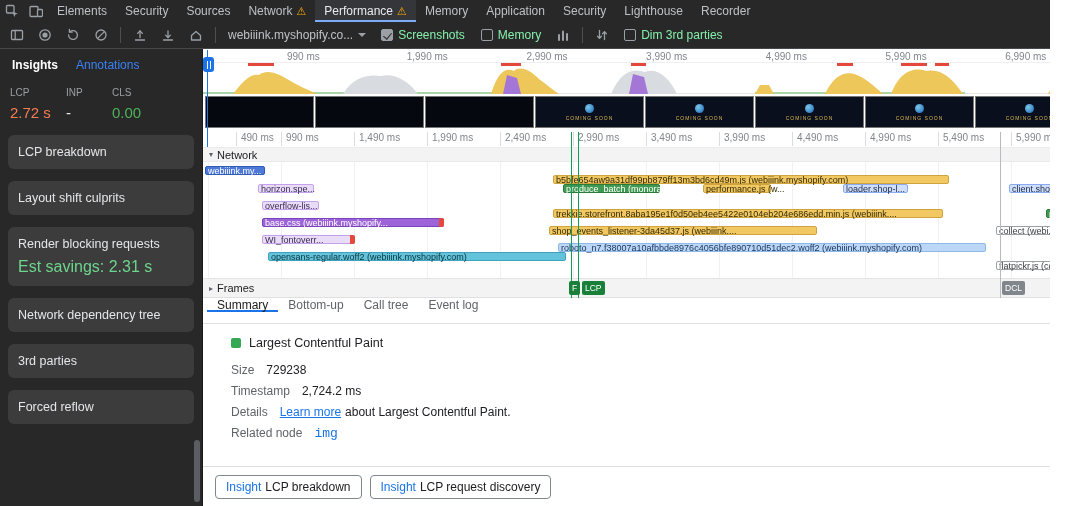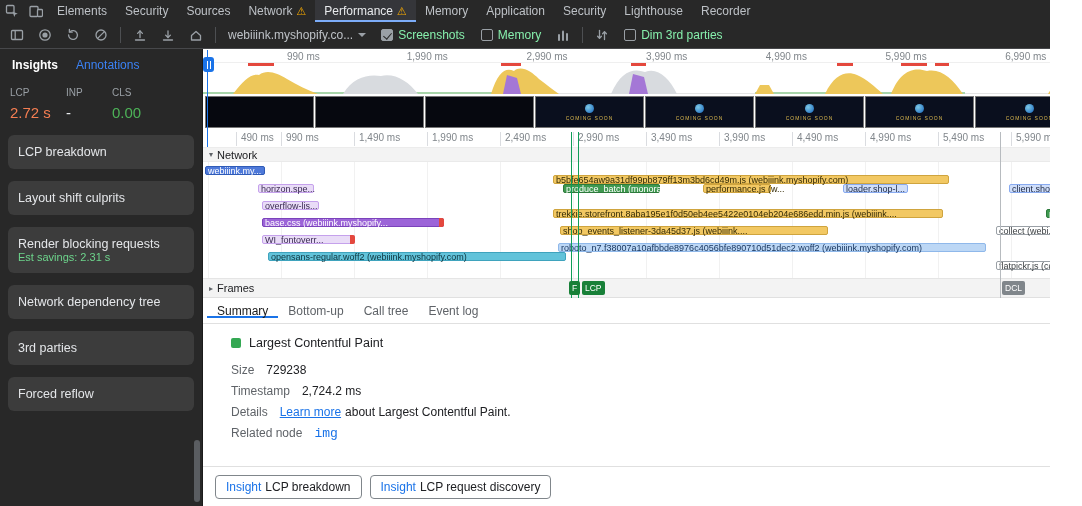--- a/index.html
+++ b/index.html
@@ -33,21 +33,21 @@
   .sidebar{width:203px;flex:0 0 203px;background:#282828;color:#e8eaed;position:relative;overflow:hidden;border-right:1px solid #1b1b1b}
   .sb-tabs{display:flex;gap:18px;padding:9px 12px 7px;font-size:12px}
   .sb-tab{color:#3b82f6}
   .sb-tab.selected{color:#fff;font-weight:bold}
   .metrics{display:flex;padding:8px 10px 14px}
   .metric{min-width:46px}
   .metric:first-child{min-width:56px}
   .m-name{font-size:10px;color:#9aa0a6;margin-bottom:6px}
   .m-val{font-size:15px}
   .card{background:#3c3c3c;border-radius:6px;padding:10px;margin:0 8px 12px;font-size:12.5px;color:#e4e6e9}
-  .card-sub{color:#6dd58c;font-size:11px;}
+  .card-sub{color:#6dd58c;font-size:16px;margin-top:7px}
   .sb-scroll{position:absolute;right:2px;bottom:4px;width:6px;height:62px;border-radius:3px;background:#5a5d61}
 
   
   .main{position:relative;flex:1;background:#fff;overflow:hidden}
   .overview{position:absolute;top:0;left:0;right:0;height:45px;border-bottom:1px solid #e4e4e4}
   .ov-ruler{position:relative;height:14px;border-bottom:1px solid #efefef}
   .ov-tick{position:absolute;top:2px;font-size:10px;color:#80868b;white-space:nowrap}
   .minimap{position:absolute;top:14px;left:0;width:879px;height:31px}
 
   .filmstrip{position:absolute;top:45px;left:0;right:0;height:36px;display:flex;gap:1px;padding:2px 0 2px 2px;background:#fff}
@@ -89,21 +89,21 @@
   .mline.gray{background:#b7bbbf}
   .badge{position:absolute;top:232px;height:14px;line-height:14px;padding:0 3px;font-size:8.5px;color:#fff;border-radius:2px}
   .badge.green{background:#188038}
   .badge.gray{background:#80868b}
   .sel-line{position:absolute;left:4px;top:1px;height:97px;width:1px;background:#1a73e8}
   .sel-handle{position:absolute;left:0;top:8px;width:11px;height:15px;background:#1a73e8;border-radius:3px;
     display:flex;align-items:center;justify-content:center;gap:2px;pointer-events:auto}
   .sel-handle i{display:block;width:1px;height:8px;background:#fff}
 
   .btabs{position:absolute;top:249px;left:0;right:0;height:26px;background:#fff;border-bottom:1px solid #e0e0e0;
-    display:flex;align-items:center;font-size:12px;color:#5f6368;padding-left:4px}
+    display:flex;align-items:flex-start;font-size:12px;color:#5f6368;padding-left:4px}
   .btab{display:flex;align-items:center;padding:0 10px}
   .btab.selected{color:#1a1a1a;box-shadow:inset 0 -2px 0 #1a73e8}
 
   .summary{position:absolute;top:275px;left:0;right:0;bottom:40px;padding:12px 28px;font-size:12px;color:#202124;overflow:hidden}
   .legend{display:flex;align-items:center;gap:8px;margin-bottom:13px;font-size:12.5px}
   .swatch{width:10px;height:10px;border-radius:2px;flex:0 0 10px}
   .srow{display:flex;align-items:baseline;margin-bottom:7px}
   .sl{color:#5f6368;margin-right:12px}
   .scontent{display:inline}
   .slink{color:#1a73e8;text-decoration:underline;margin-right:4px}
@@ -393,21 +393,21 @@
           <div class="req t-script" style="left: 350px; width: 396px; top: 13px;"><span class="req-label">b5bfe654aw9a31df99pb879ff13m3bd6cd49m.js (webiiink.myshopify.com)</span></div>
           <div class="req t-csslight" style="left: 55px; width: 56px; top: 22px;"><span class="req-label">horizon.spe...</span></div>
           <div class="req t-xhr" style="left: 360px; width: 97px; top: 22px;"><span class="req-label">produce_batch (monora...</span></div>
           <div class="req t-script" style="left: 500px; width: 68px; top: 22px;"><span class="req-label">performance.js (w...</span></div>
           <div class="req t-doclight" style="left: 640px; width: 65px; top: 22px;"><span class="req-label">loader.shop-l...</span></div>
           <div class="req t-doclight" style="left: 806px; width: 73px; top: 22px;"><span class="req-label">client.shop-l...</span></div>
           <div class="req t-csslight" style="left: 59px; width: 57px; top: 39px;"><span class="req-label">overflow-lis...</span></div>
           <div class="req t-script" style="left: 350px; width: 390px; top: 47px;"><span class="req-label">trekkie.storefront.8aba195e1f0d50eb4ee5422e0104eb204e686edd.min.js (webiiink....</span></div>
           <div class="req t-xhr" style="left: 843px; width: 36px; top: 47px;"><span class="req-label">produc...</span></div>
           <div class="req t-css" style="left: 59px; width: 182px; top: 56px;"><span class="req-label">base.css (webiiink.myshopify...</span><span class="cap"></span></div>
-          <div class="req t-script" style="left: 357px; width: 268px; top: 64px;"><span class="req-label">shop_events_listener-3da45d37.js (webiiink....</span></div>
+          <div class="req t-script" style="left: 346px; width: 268px; top: 64px;"><span class="req-label">shop_events_listener-3da45d37.js (webiiink....</span></div>
           <div class="req t-other" style="left: 793px; width: 72px; top: 64px;"><span class="req-label">collect (webi...</span></div>
           <div class="req t-csslight" style="left: 59px; width: 93px; top: 73px;"><span class="req-label">WI_fontoverr...</span><span class="cap"></span></div>
           <div class="req t-fontlight" style="left: 355px; width: 428px; top: 81px;"><span class="req-label">roboto_n7.f38007a10afbbde8976c4056bfe890710d51dec2.woff2 (webiiink.myshopify.com)</span></div>
           <div class="req t-font" style="left: 65px; width: 298px; top: 90px;"><span class="req-label">opensans-regular.woff2 (webiiink.myshopify.com)</span></div>
           <div class="req t-other" style="left: 793px; width: 80px; top: 99px;"><span class="req-label">flatpickr.js (cdn...</span></div>
         </div>
 
       <div class="frames">
         <span class="tri">▸</span>
         <span>Frames</span>

